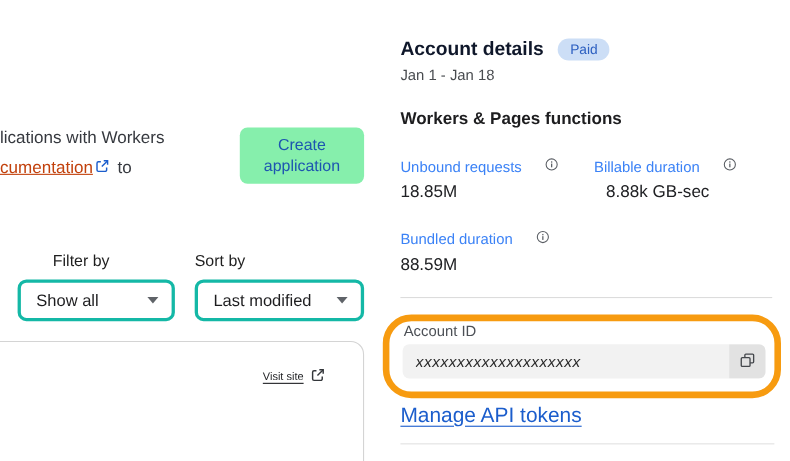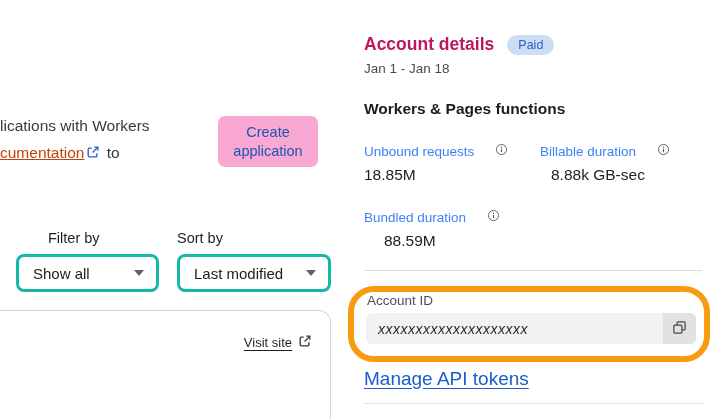--- a/index.html
+++ b/index.html
@@ -4,41 +4,41 @@
 <style>
   * { margin:0; padding:0; box-sizing:border-box; }
   body { background:#fff; font-family:"Liberation Sans", sans-serif; }
   #screen { position:relative; width:718px; height:419px; background:#fff; overflow:hidden; }
 
   
   .intro { position:absolute; left:0; top:112px; width:225px; font-size:15.5px; line-height:27px; color:#36393f; }
   .intro a.frag-link { color:#c2410c; text-decoration:underline; cursor:pointer; }
   .ext-icon { display:inline-block; vertical-align:-1px; margin:0 2px; }
 
-  .create-btn { position:absolute; left:218px; top:116px; width:100px; height:51px;
-    background:#f9a8d4; color:#1d55b0; border:none; border-radius:7px;
+  .create-btn { position:absolute; left:218px; top:116px; width:113px; height:51px;
+    background:#86efac; color:#1d55b0; border:none; border-radius:7px;
     font-family:"Liberation Sans", sans-serif; font-size:14.5px; line-height:19px;
     display:flex; align-items:center; justify-content:center; text-align:center; cursor:pointer; padding:0 10px; }
 
   .ctl-label { position:absolute; font-size:14.5px; color:#1f1f1f; }
   .select { position:absolute; top:254px; height:38px; background:#fff;
     border:3px solid #14b8a6; border-radius:8px; display:flex; align-items:center;
     justify-content:space-between; padding:0 12px 0 14px; font-size:15px; color:#1d1d1f; cursor:pointer; }
   .caret { width:0; height:0; border-left:5px solid transparent; border-right:5px solid transparent;
     border-top:6px solid #5f6368; margin-left:10px; }
 
   .site-card { position:absolute; left:-12px; top:310px; width:343px; height:130px;
     background:#fff; border:1px solid #d4d4d4; border-radius:0 12px 0 0; }
-  .visit-site { position:absolute; top:23px; right:18px; display:flex; align-items:center; gap:6px;
-    font-size:13px; font-weight:500; color:#1f2023; cursor:pointer; }
+  .visit-site { position:absolute; top:23px; right:34px; display:flex; align-items:center; gap:6px;
+    font-size:10px; font-weight:500; color:#1f2023; cursor:pointer; }
   .visit-site .vs-text { text-decoration:underline; text-underline-offset:3px; }
 
   
   .title-row { position:absolute; left:364px; top:34px; display:flex; align-items:center; gap:13px; }
-  .page-title { font-size:17.5px; font-weight:700; color:#be185d; }
+  .page-title { font-size:17.5px; font-weight:700; color:#0f172a; }
   .badge { background:#ccdef6; color:#2c5fc0; font-size:12.5px; padding:3px 11px; border-radius:999px; }
 
   .date-range { position:absolute; left:364px; top:61px; font-size:13.5px; color:#494c50; }
   .section-title { position:absolute; left:364px; top:100px; font-size:15.5px; font-weight:700; color:#1d1d1f; }
 
   .metric-label { position:absolute; font-size:13.5px; color:#3b82f6; display:flex; align-items:center; gap:21px; }
   .metric-value { position:absolute; font-size:15.5px; color:#202124; }
 
   .divider { position:absolute; height:1px; background:#dcdcdc; }
 
@@ -124,21 +124,21 @@
   <div class="metric-value" style="left:540px; top:166px;margin-left:11px;">8.88k GB-sec</div>
 
   <div class="metric-label" style="left:364px; top:209px;">
     <span>Bundled duration</span>
     <span><svg width="13" height="13" viewBox="0 0 16 16">
           <circle cx="8" cy="8" r="6.2" fill="none" stroke="#5a5e64" stroke-width="1.2"></circle>
           <rect x="7.3" y="7" width="1.4" height="4.2" fill="#5a5e64"></rect>
           <rect x="7.3" y="4.5" width="1.4" height="1.5" fill="#5a5e64"></rect>
         </svg></span>
   </div>
-  <div class="metric-value" style="left:364px; top:232px;margin-left:20px;">88.59M</div>
+  <div class="metric-value" style="left:364px; top:232px;">88.59M</div>
 
   <div class="divider" style="left:364px; top:270px; width:338px;"></div>
 
   <div class="annotation"></div>
 
   <div class="acct-label">Account ID</div>
   <div class="acct-field">
     <input class="acct-input" readonly="" value="xxxxxxxxxxxxxxxxxxxx" style="">
     <button class="copy-btn">
       <span><svg width="15" height="15" viewBox="0 0 16 16" fill="none" stroke="#44474c" stroke-width="1.3">

